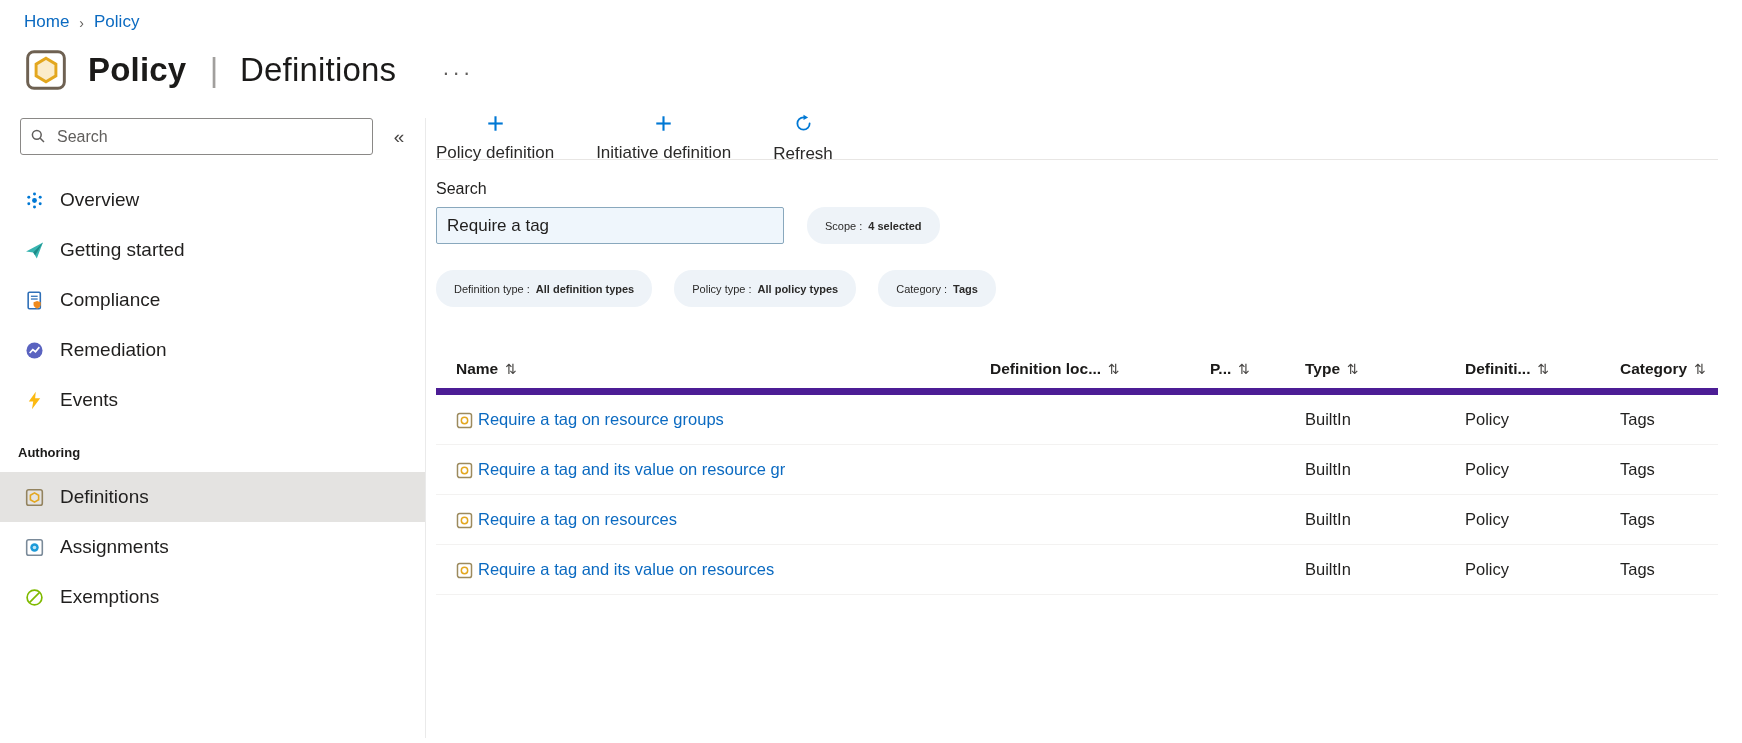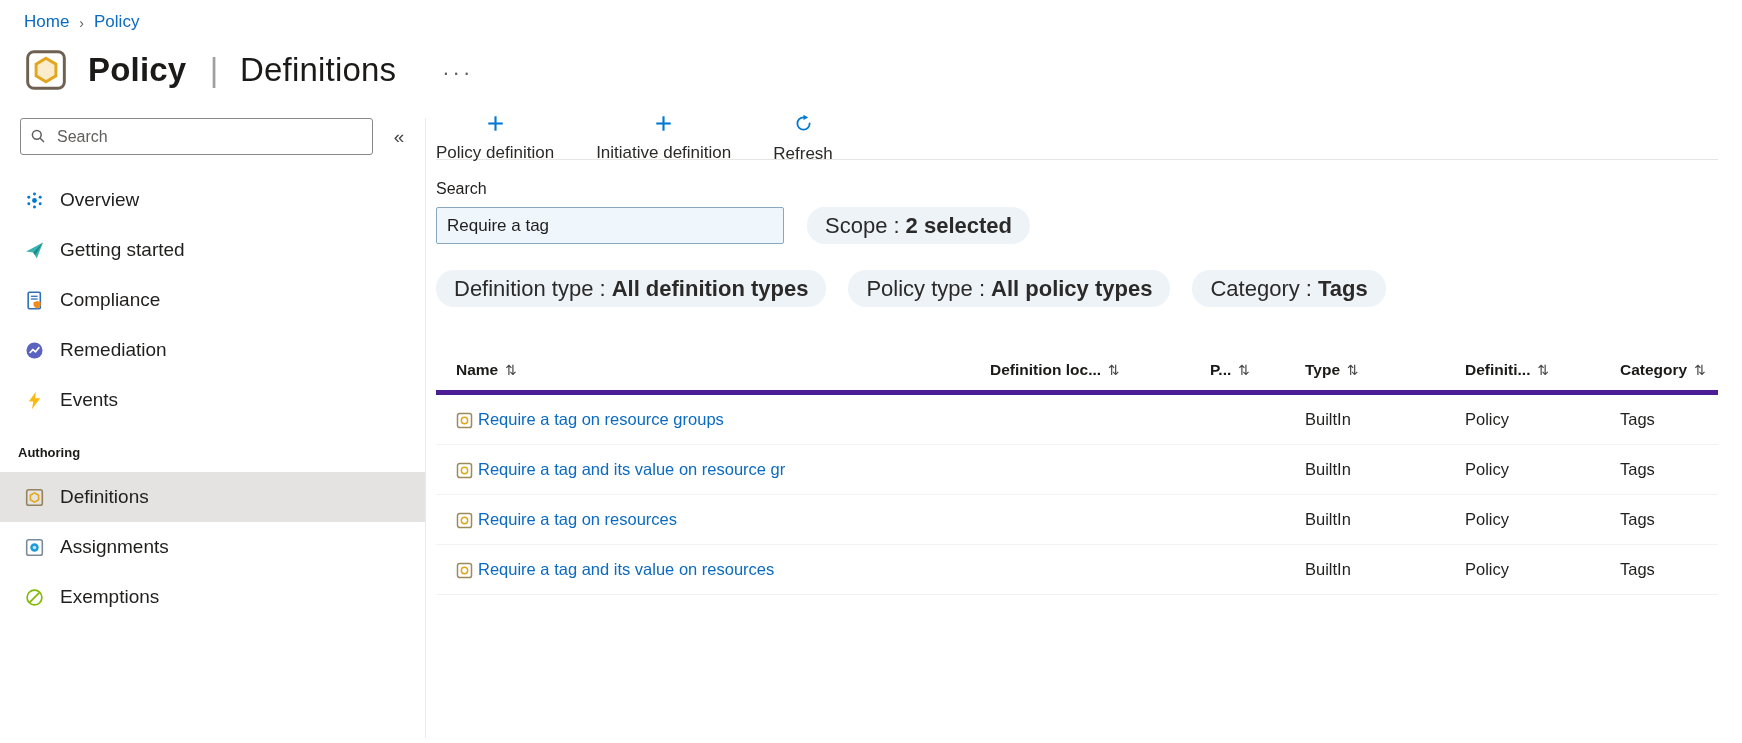--- a/index.html
+++ b/index.html
@@ -54,30 +54,30 @@
   .cmd-btn { display:flex; align-items:center; gap:11px; font-size:17px; color:#2b2a29; cursor:pointer;flex-direction:column; }
 
   .search-label { font-size:16px; margin:20px 0 9px 0; color:#201f1e; }
   .filter-row-1 { display:flex; align-items:flex-end; gap:23px; }
   .main-search input {
     width:348px; height:37px; background:#eff6fc; border:1px solid #89a8bd; border-radius:2px;
     font-family:"Liberation Sans", sans-serif; font-size:17px; color:#201f1e; padding:0 10px; outline:none;
   }
   .pill {
     background:#eef3f8; border-radius:18px; height:37px; display:inline-flex; align-items:center;
-    padding:0 18px; font-size:22px; color:#2b2a29; cursor:pointer; white-space:nowrap;
+    padding:0 18px; font-size:11px; color:#2b2a29; cursor:pointer; white-space:nowrap;
   }
   .pill .pill-name { font-weight:400; margin-right:6px; }
   .pill .pill-value { font-weight:700; }
   .filter-row-2 { display:flex; align-items:center; gap:22px; margin-top:26px; }
 
   
   .table { margin-top:42px; }
   .t-grid { display:grid; grid-template-columns:minmax(0,1fr) 220px 95px 160px 155px 118px; align-items:center; }
-  .t-head { height:46px; border-bottom:5px solid #4c1d95; }
+  .t-head { height:46px; border-bottom:7px solid #4c1d95; }
   .t-head .th { display:flex; align-items:center; gap:7px; font-weight:700; font-size:15.5px; color:#1b1a19; cursor:pointer; padding-left:20px; }
   .t-head .th:first-child { padding-left:20px; }
   .t-head .th .sort { font-weight:400; color:#484644; font-size:14px; font-family:"DejaVu Sans", sans-serif; }
   .t-row { height:50px; border-bottom:1px solid #f3f2f1; }
   .t-cell { font-size:16.5px; color:#201f1e; padding-left:20px; white-space:nowrap; overflow:hidden; }
   .name-cell { display:flex; align-items:flex-end; gap:5px; padding-left:20px; min-width:0; }
   .row-icon { flex:0 0 17px; }
   .name-link { color:#0b6ac1; font-size:16.5px; cursor:pointer; white-space:nowrap; overflow:hidden; }
 </style>
 </head>
@@ -243,21 +243,21 @@
     </div>
 
     <div class="search-label">Search</div>
 
     <div class="filter-row-1">
       <span class="main-search">
         <input type="text" value="Require a tag" style="">
       </span>
       <span class="pill">
         <span class="pill-name">Scope :</span>
-        <span class="pill-value">2 selected</span>
+        <span class="pill-value">4 selected</span>
       </span>
     </div>
 
     <div class="filter-row-2">
       <span class="pill">
         <span class="pill-name">Definition type :</span>
         <span class="pill-value">All definition types</span>
       </span>
       <span class="pill">
         <span class="pill-name">Policy type :</span>

